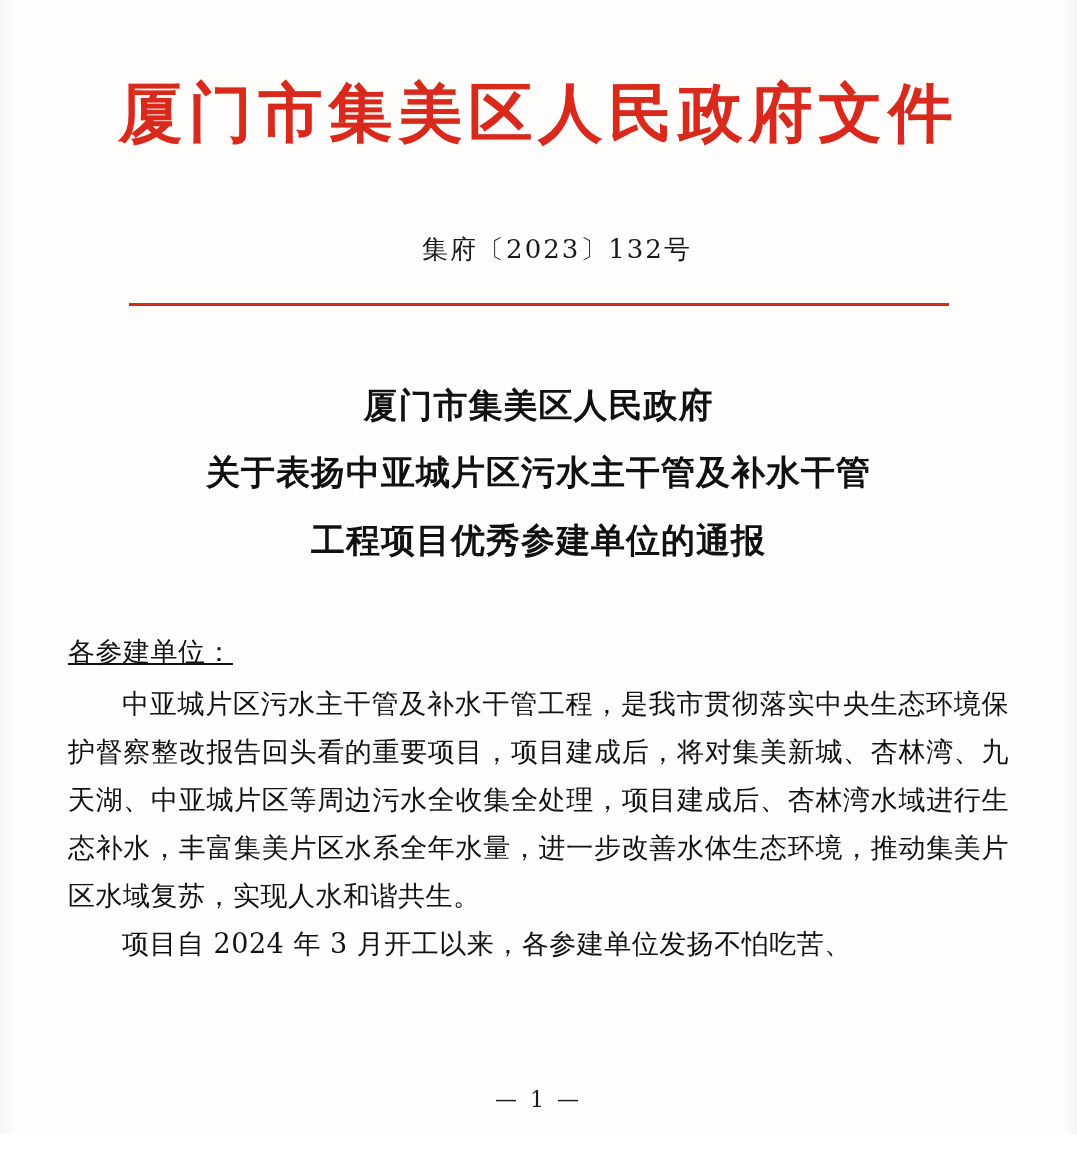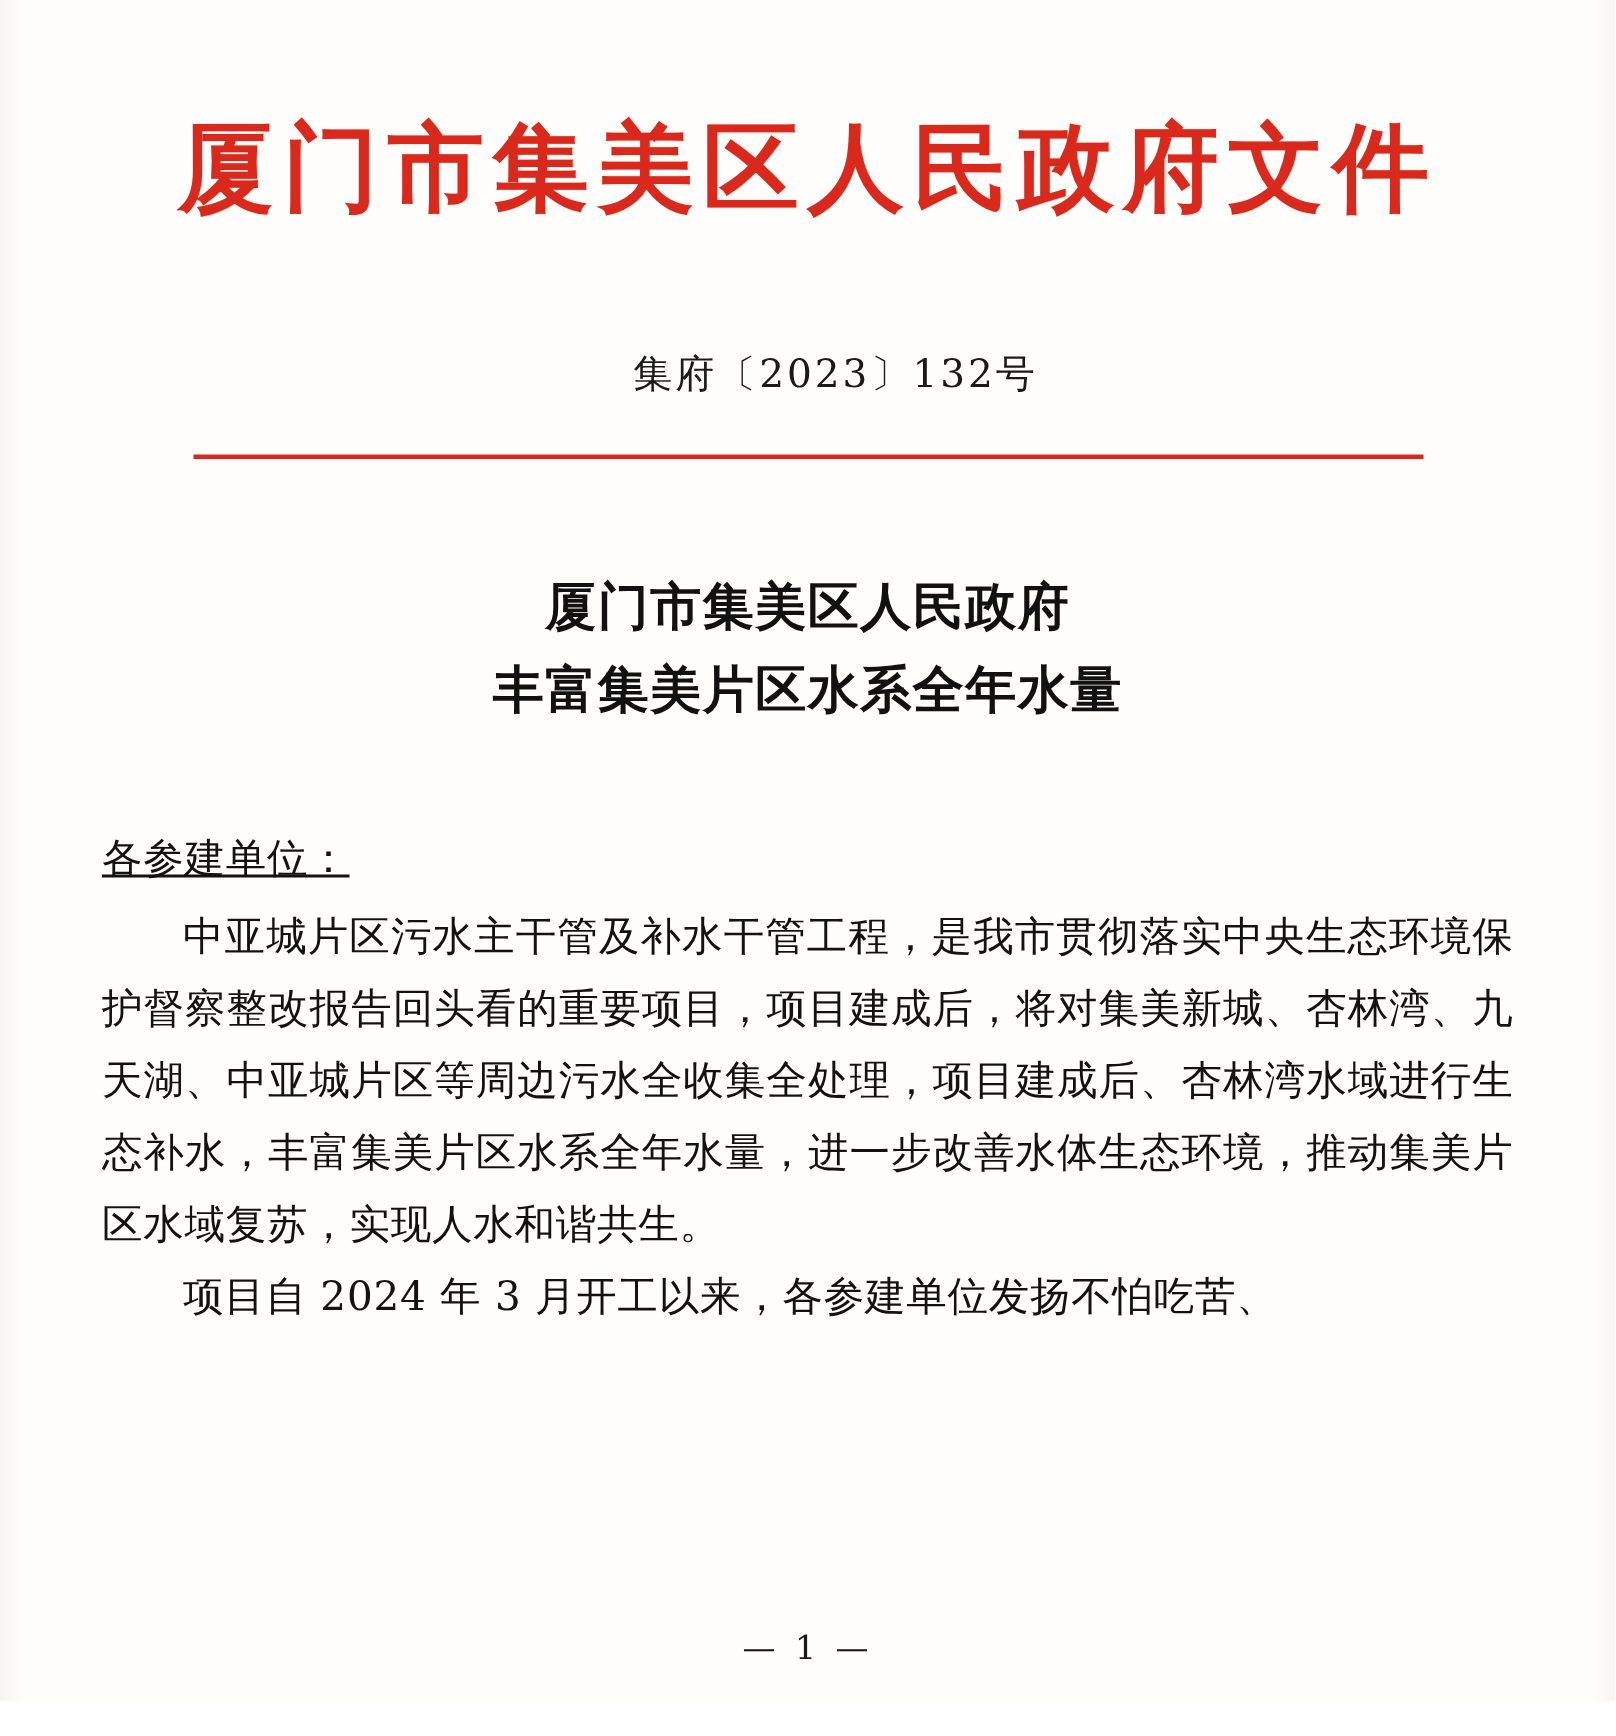--- a/index.html
+++ b/index.html
@@ -58,20 +58,21 @@
     text-align: center;
     color: #111111;
     font-weight: bold;
     font-size: 34px;
     line-height: 1.62;
     letter-spacing: 1px;
     padding: 0 70px;
   }
   .title-line {
     white-space: nowrap;
+    margin-top: 12px;
   }
 
   
   .body-block {
     margin: 60px 68px 0 68px;
     font-size: 27px;
     line-height: 1.78;
     color: #121212;
     letter-spacing: 0.5px;
   }
@@ -120,21 +121,22 @@
   <div class="masthead">
     <div class="masthead-title">厦门市集美区人民政府文件</div>
   </div>
 
   <div class="doc-number">集府〔2023〕132号</div>
 
   <div class="red-rule"></div>
 
   <div class="title-block">
     <div class="title-line">厦门市集美区人民政府</div>
-    <div class="title-line">丰富集美片区水系全年水量</div>
+    <div class="title-line">关于表扬中亚城片区污水主干管及补水干管</div>
+    <div class="title-line">工程项目优秀参建单位的通报</div>
   </div>
 
   <div class="body-block">
     <div class="salutation">各参建单位：</div>
     <div class="para">中亚城片区污水主干管及补水干管工程，是我市贯彻落实中央生态环境保护督察整改报告回头看的重要项目，项目建成后，将对集美新城、杏林湾、九天湖、中亚城片区等周边污水全收集全处理，项目建成后、杏林湾水域进行生态补水，丰富集美片区水系全年水量，进一步改善水体生态环境，推动集美片区水域复苏，实现人水和谐共生。</div>
     <div class="para">项目自 2024 年 3 月开工以来，各参建单位发扬不怕吃苦、</div>
   </div>
 
   <div class="page-number">— 1 —</div>
 

